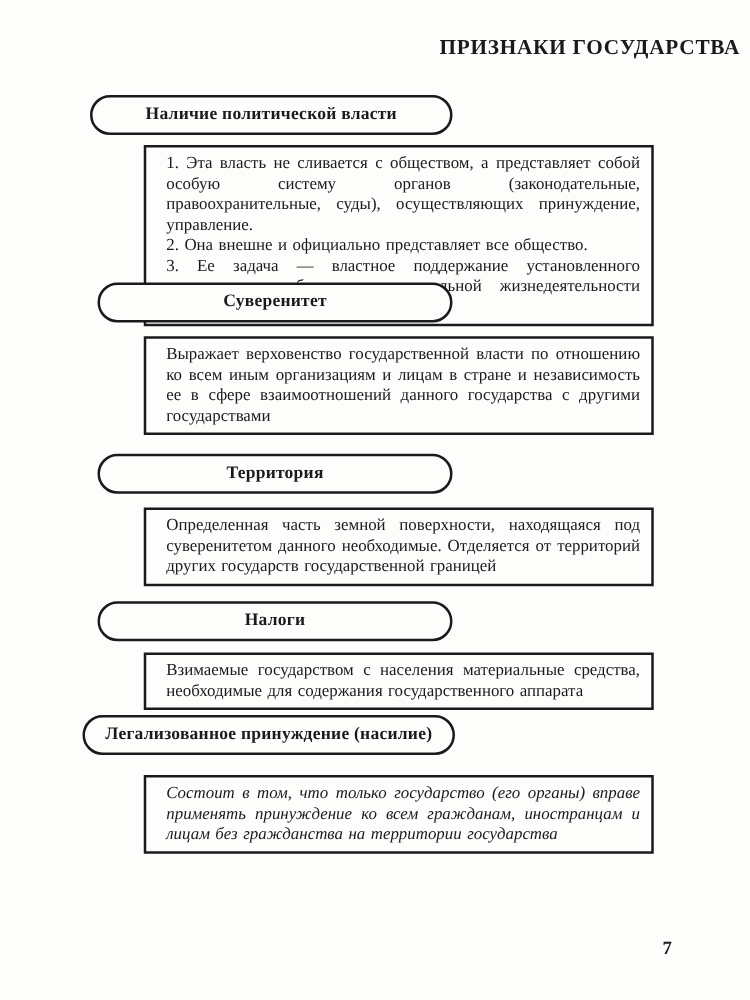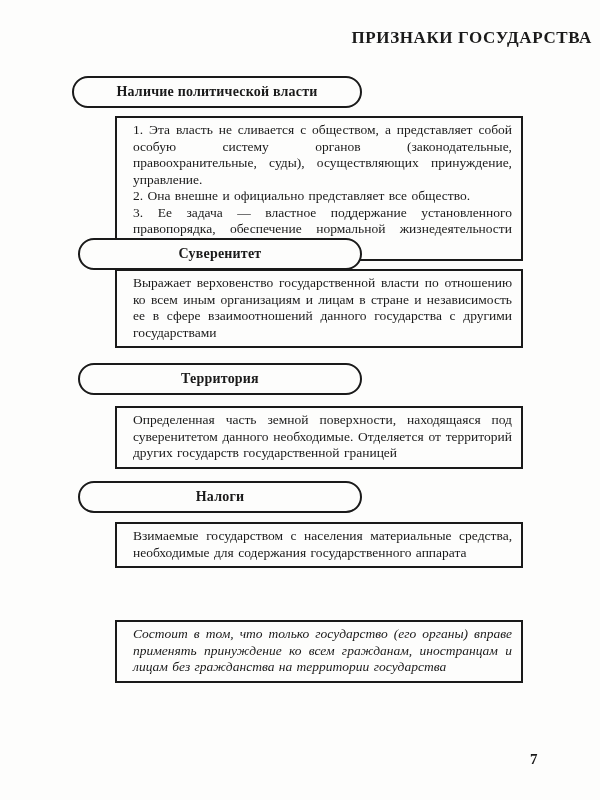--- a/index.html
+++ b/index.html
@@ -69,32 +69,35 @@
 
   <div class="title">ПРИЗНАКИ ГОСУДАРСТВА</div>
 
   <div class="pill" style="left:72px; top:76px; width:290px;">
     <span class="pill-label">Наличие политической власти</span>
   </div>
   <div class="box" style="top:116px;">1.  Эта власть не сливается с обществом, а представляет собой особую систему органов (законодательные, правоохранительные, суды), осуществляющих принуждение, управление.
 2. Она внешне и официально представляет все общество.
 3. Ее задача — властное поддержание установленного правопорядка, обеспечение нормальной жизнедеятельности людей</div>
 
-  <div class="pill" style="left:78px; top:238px; width:284px;">
+  <div class="pill" style="left:78px; top:226px; width:284px;">
     <span class="pill-label">Суверенитет</span>
   </div>
   <div class="box" style="top:269px;">Выражает верховенство государственной власти по отношению ко всем иным организациям и лицам в стране и независимость ее в сфере взаимоотношений данного государства с другими государствами</div>
 
   <div class="pill" style="left:78px; top:363px; width:284px;">
     <span class="pill-label">Территория</span>
   </div>
   <div class="box" style="top:406px;">Определенная часть земной поверхности, находящаяся под суверенитетом данного необходимые. Отделяется от территорий других государств государственной границей</div>
 
   <div class="pill" style="left:78px; top:481px; width:284px;">
     <span class="pill-label">Налоги</span>
   </div>
   <div class="box" style="top:522px;">Взимаемые государством с населения материальные средства, необходимые для содержания государственного аппарата</div>
 
+  <div class="pill" style="left:66px; top:572px; width:298px;">
+    <span class="pill-label">Легализованное принуждение (насилие)</span>
+  </div>
   <div class="box" style="top:620px;font-style:italic;">Состоит в том, что только государство (его органы) вправе применять принуждение ко всем гражданам, иностранцам и лицам без гражданства на территории государства</div>
 
   <div class="pagenum">7</div>
 
 </div>
 
 </body></html>

